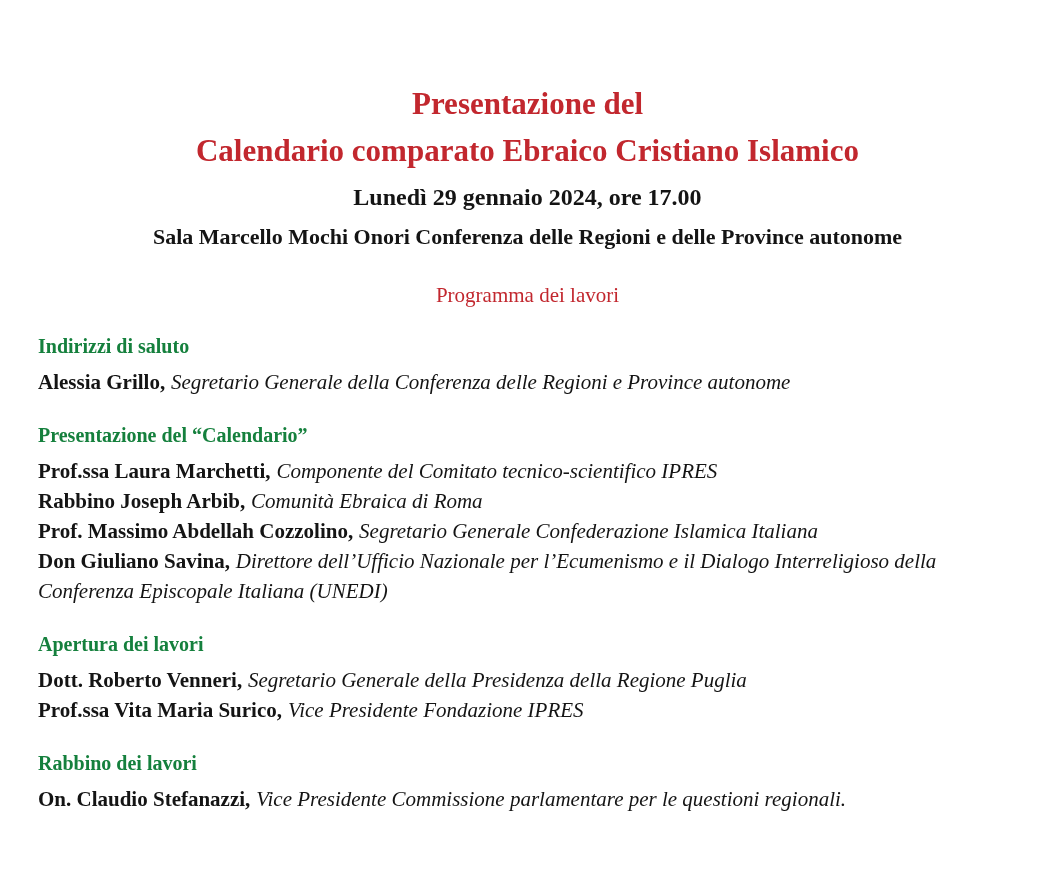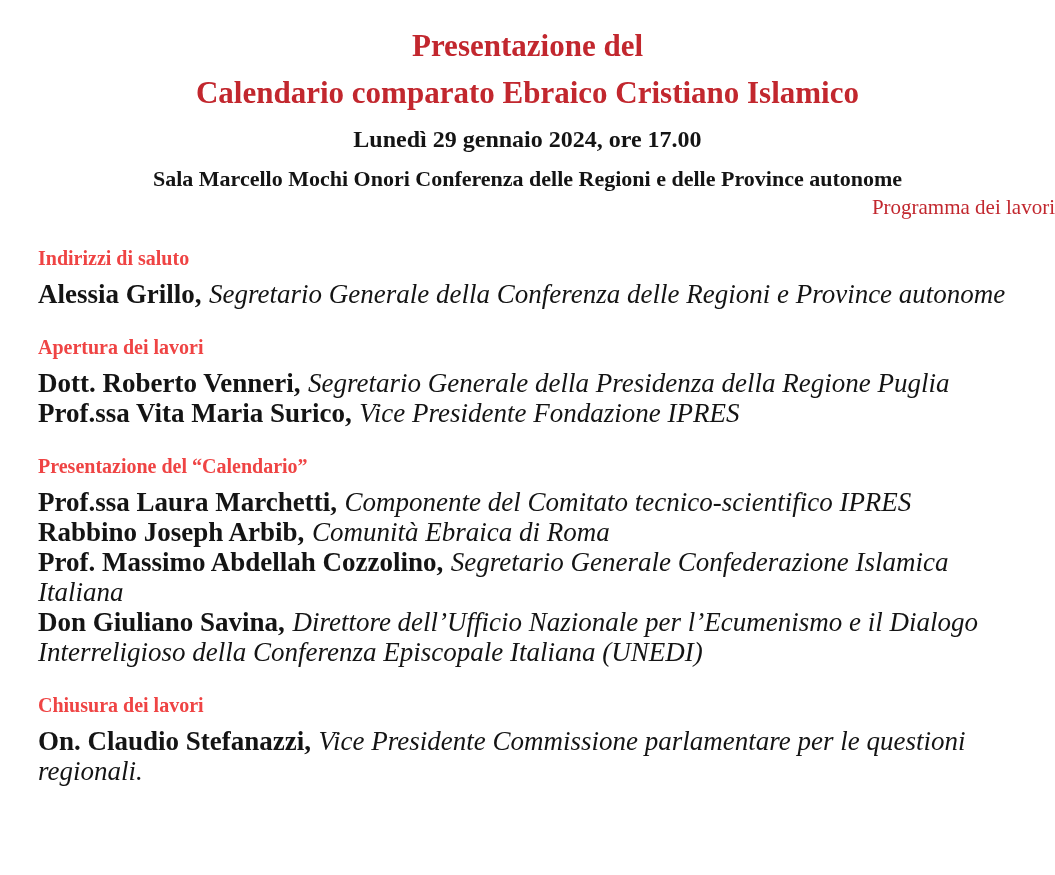--- a/index.html
+++ b/index.html
@@ -4,21 +4,21 @@
 <style>
   * { margin: 0; padding: 0; box-sizing: border-box; }
   html, body {
     width: 1055px;
     height: 875px;
     background: #ffffff;
     font-family: "Liberation Serif", "DejaVu Serif", serif;
     color: #141414;
     overflow: hidden;
   }
-  .page { padding-top: 22px; }
+  .page { padding-top: 80px; }
 
   .header { text-align: center; }
   .title-line {
     color: #c2272e;
     font-weight: bold;
     font-size: 31px;
     line-height: 47px;
   }
   .datetime {
     color: #141414;
@@ -32,34 +32,35 @@
     line-height: 31px;
   }
   .address {
     font-size: 21px;
     line-height: 30px;
   }
   .program-title {
     color: #c2272e;
     font-size: 21px;
     line-height: 26px;
-    text-align: right;
+    margin-top: 30px;
+    text-align: center;
   }
 
   .sections { padding-left: 38px; padding-right: 22px; }
   .section { margin-top: 26px; }
   .section-heading {
-    color: #ef4444;
+    color: #15803d;
     font-weight: bold;
     font-size: 20px;
     line-height: 24px;
     margin-bottom: 9px;
   }
   .entry {
-    font-size: 27px;
+    font-size: 21px;
     line-height: 30px;
   }
   .entry .name { font-weight: bold; margin-right: 0.28em; }
   .entry .role { font-style: italic; }
 </style>
 </head>
 <body>
 
 <div class="page">
 
@@ -72,35 +73,35 @@
   </div>
 
   <div class="sections">
 
     <div class="section">
       <div class="section-heading">Indirizzi di saluto</div>
       <p class="entry"><span class="name">Alessia Grillo,</span><span class="role">Segretario Generale della Conferenza delle Regioni e Province autonome</span></p>
     </div>
 
     <div class="section">
-      <div class="section-heading">Apertura dei lavori</div>
-      <p class="entry"><span class="name">Dott. Roberto Venneri,</span><span class="role">Segretario Generale della Presidenza della Regione Puglia</span></p>
-      <p class="entry"><span class="name">Prof.ssa Vita Maria Surico,</span><span class="role">Vice Presidente Fondazione IPRES</span></p>
-    </div>
-
-    <div class="section">
       <div class="section-heading">Presentazione del “Calendario”</div>
       <p class="entry"><span class="name">Prof.ssa Laura Marchetti,</span><span class="role">Componente del Comitato tecnico-scientifico IPRES</span></p>
       <p class="entry"><span class="name">Rabbino Joseph Arbib,</span><span class="role">Comunità Ebraica di Roma</span></p>
       <p class="entry"><span class="name">Prof. Massimo Abdellah Cozzolino,</span><span class="role">Segretario Generale Confederazione Islamica Italiana</span></p>
       <p class="entry"><span class="name">Don Giuliano Savina,</span><span class="role">Direttore dell’Ufficio Nazionale per l’Ecumenismo e il Dialogo Interreligioso della Conferenza Episcopale Italiana (UNEDI)</span></p>
     </div>
 
+    <div class="section">
+      <div class="section-heading">Apertura dei lavori</div>
+      <p class="entry"><span class="name">Dott. Roberto Venneri,</span><span class="role">Segretario Generale della Presidenza della Regione Puglia</span></p>
+      <p class="entry"><span class="name">Prof.ssa Vita Maria Surico,</span><span class="role">Vice Presidente Fondazione IPRES</span></p>
+    </div>
+
 
     <div class="section">
-      <div class="section-heading">Chiusura dei lavori</div>
+      <div class="section-heading">Rabbino dei lavori</div>
       <p class="entry"><span class="name">On. Claudio Stefanazzi,</span><span class="role">Vice Presidente Commissione parlamentare per le questioni regionali.</span></p>
 
     </div>
 
   </div>
 
 </div>
 
 </body></html>

